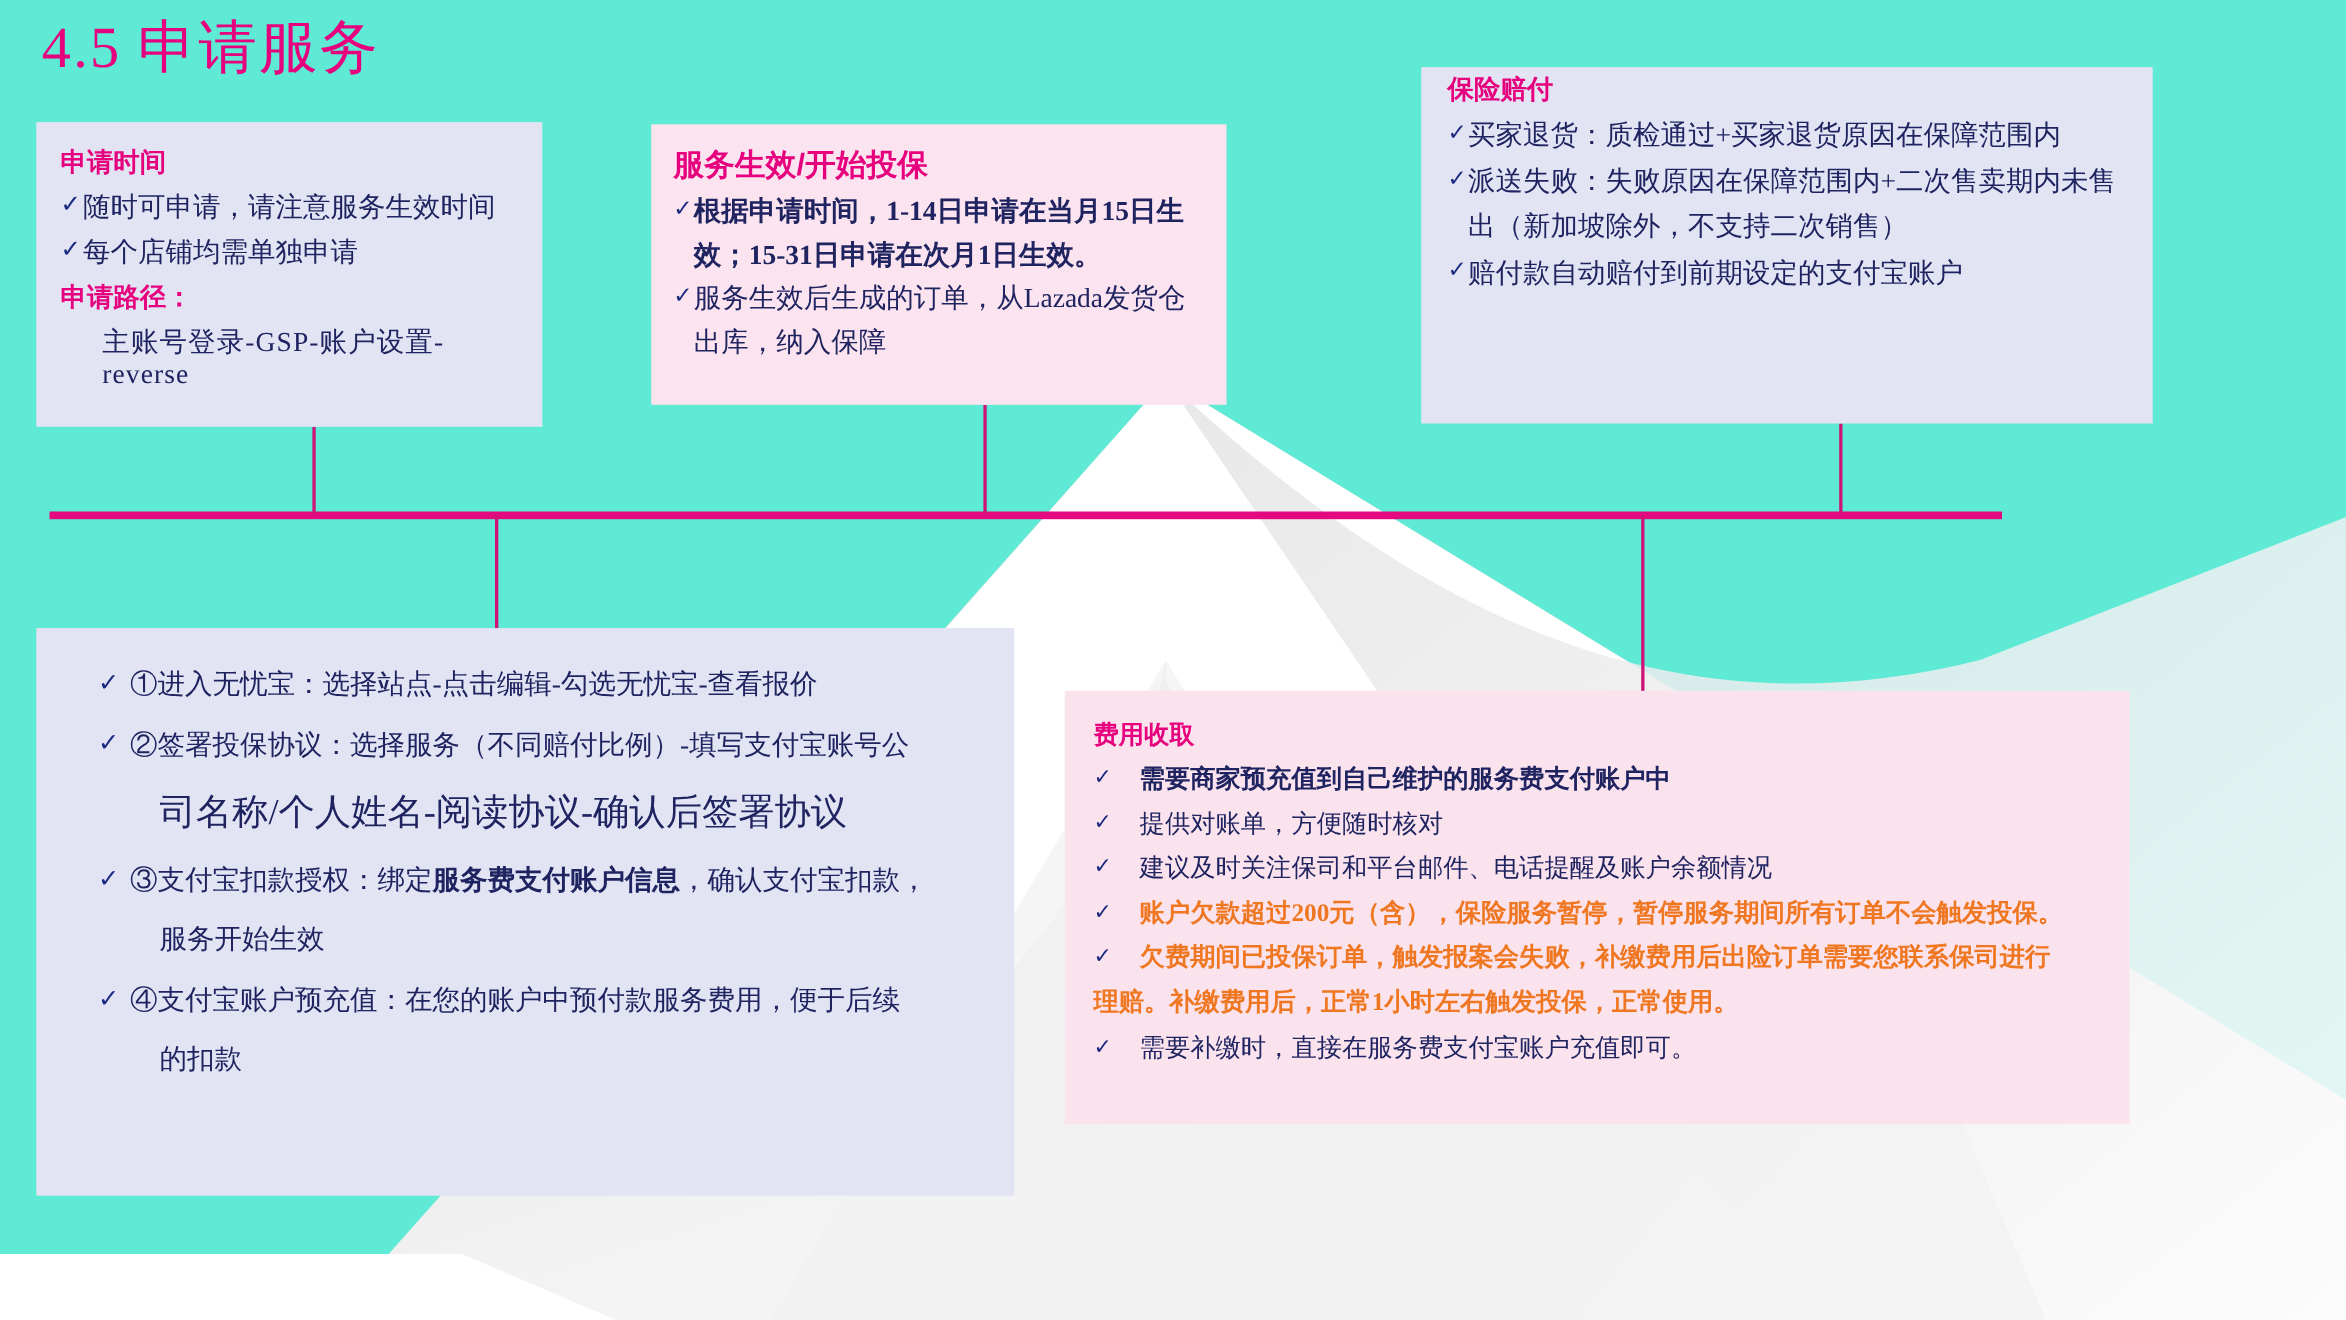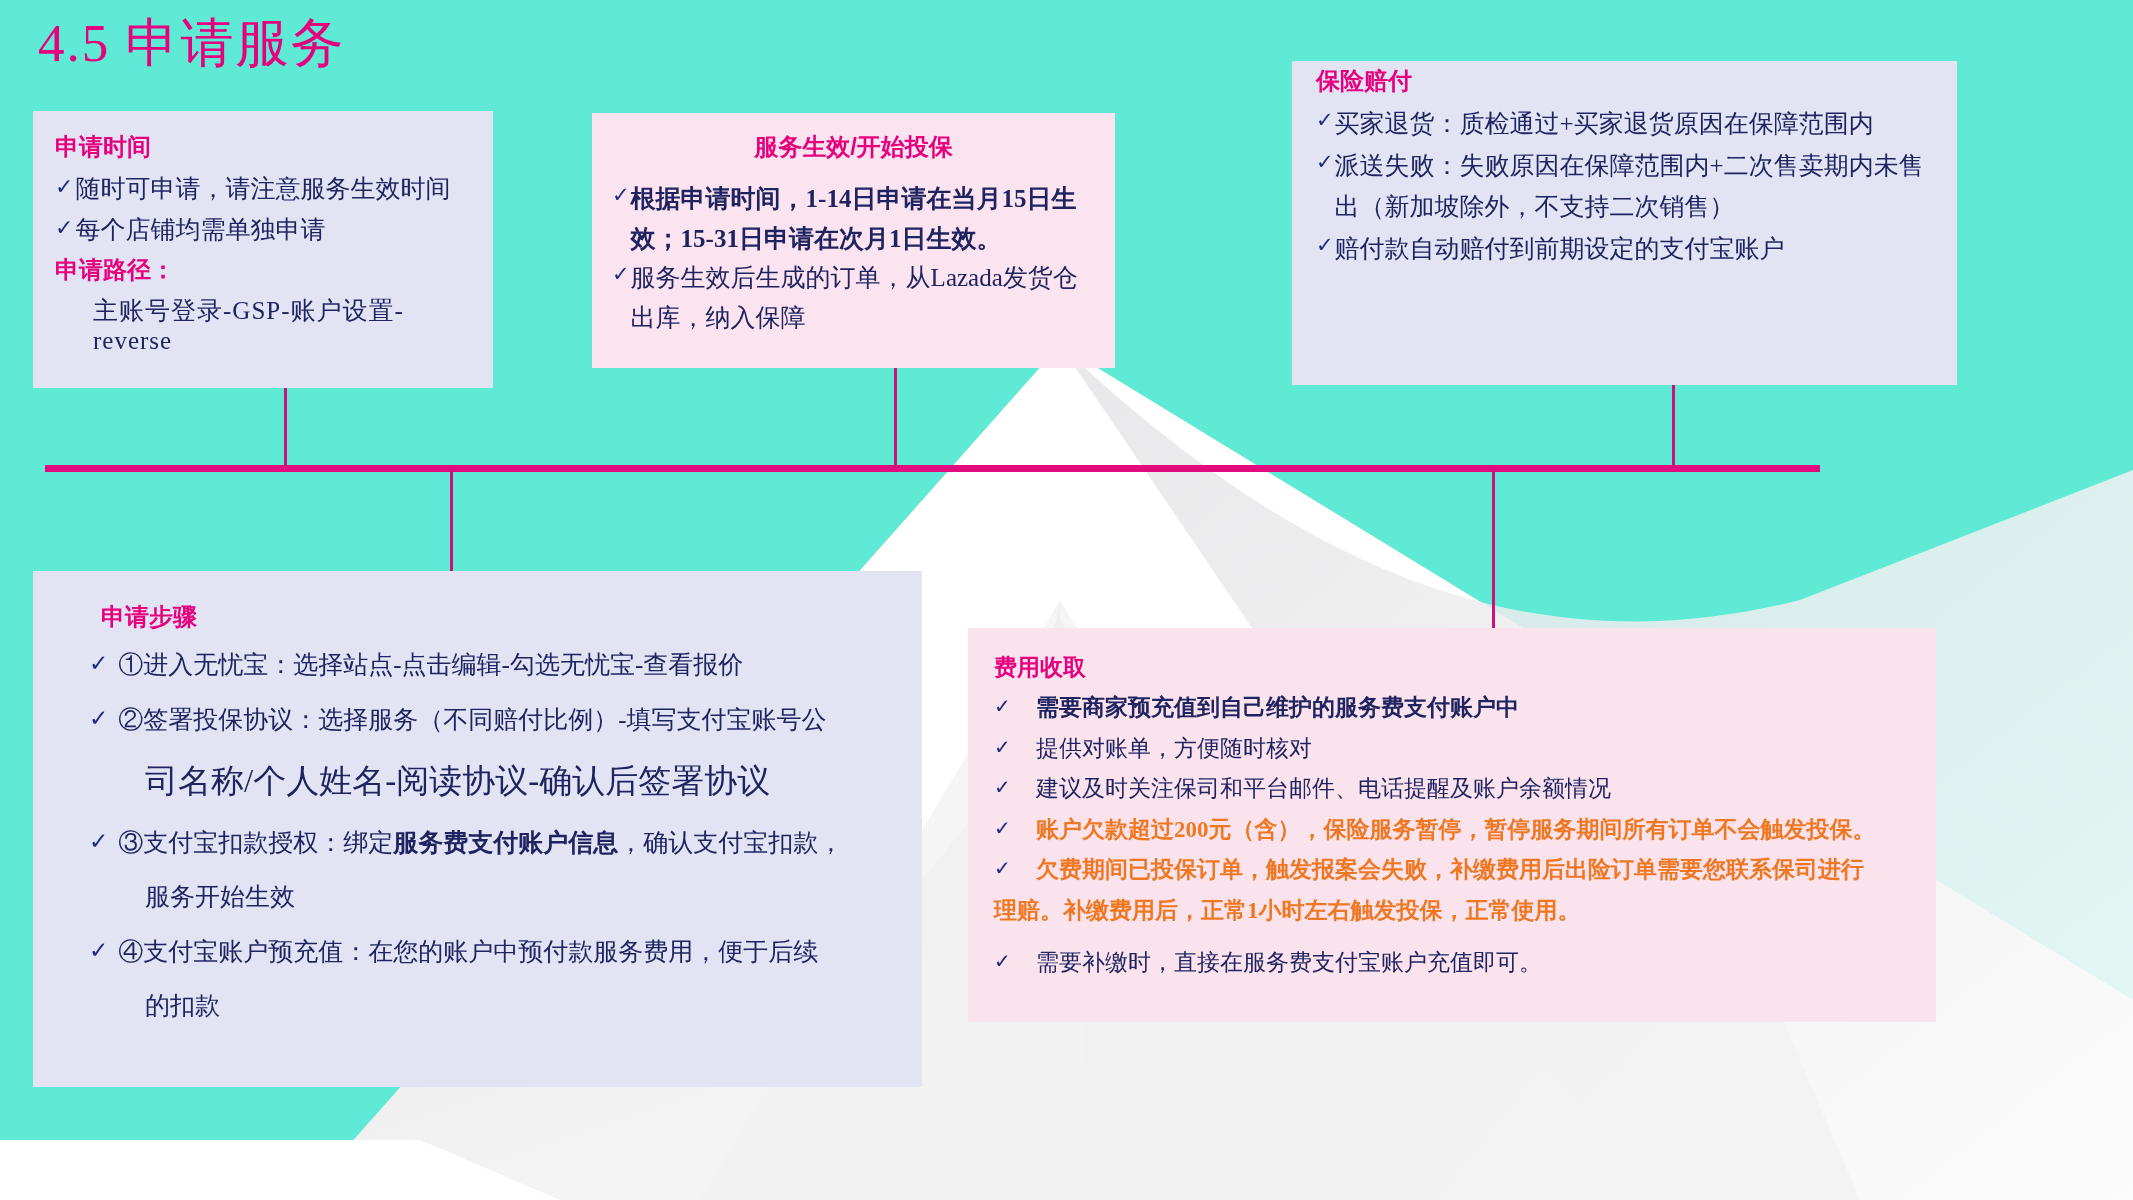--- a/index.html
+++ b/index.html
@@ -77,21 +77,21 @@
   
   #card-apply-time { left: 33px; top: 111px; width: 460px; height: 277px; padding: 20px 22px 0 22px; }
   #card-apply-time .card-title { font-size: 24px; margin-bottom: 6px; }
   #card-apply-time .bullet-row { font-size: 25px; line-height: 1.62; }
   #card-apply-time .tick { font-size: 22px; margin-right: 2px; }
   #card-apply-time .path-label { color: #e6007e; font-weight: bold; font-family: "Liberation Sans", sans-serif; font-size: 24px; margin-top: 4px; }
   #card-apply-time .path-value { color: #1f2461; font-size: 25px; margin-top: 8px; padding-left: 38px; letter-spacing: 1px; }
 
   
   #card-effective { left: 592px; top: 113px; width: 523px; height: 255px; padding: 18px 20px 0 20px; }
-  #card-effective .card-title { font-size: 24px; margin-bottom: 16px; text-align: center; }
+  #card-effective .card-title { font-size: 28px; margin-bottom: 4px; }
   #card-effective .bullet-row { font-size: 25px; line-height: 1.58; }
   #card-effective .tick { font-size: 21px; margin-right: 1px; }
   #card-effective .strong-line { font-weight: bold; }
 
   
   #card-claim { left: 1292px; top: 61px; width: 665px; height: 324px; padding: 4px 24px 0 24px; }
   #card-claim .card-title { font-size: 24px; margin-bottom: 6px; }
   #card-claim .bullet-row { font-size: 25px; line-height: 1.66; }
   #card-claim .tick { font-size: 21px; margin-right: 1px; }
 
@@ -103,21 +103,21 @@
   #card-steps .cont { padding-left: 78px; }
   #card-steps b { font-weight: bold; }
 
   
   #card-fees { left: 968px; top: 628px; width: 968px; height: 394px; padding: 24px 18px 0 26px; }
   #card-fees .card-title { font-size: 23px; margin-bottom: 8px; }
   #card-fees .fee-row { display: flex; align-items: flex-start; font-size: 23px; line-height: 1.5; color: #1f2461; margin-bottom: 6px; }
   #card-fees .tick { font-size: 20px; width: 42px; flex: 0 0 42px; }
   #card-fees .fee-row.bold .btext { font-weight: bold; }
   #card-fees .fee-row.warn .btext { color: #f07721; font-weight: bold; }
-  #card-fees .warn-cont { color: #f07721; font-weight: bold; font-size: 23px; line-height: 1.5; margin-bottom: 18px; }
+  #card-fees .warn-cont { color: #f07721; font-weight: bold; font-size: 23px; line-height: 1.5; margin-bottom: 8px; }
 </style>
 </head>
 <body>
 
 <div id="slide">
 
   <div class="bg-deco">
     <svg width="2133" height="1200" viewBox="0 0 2133 1200">
       <defs>
         <linearGradient id="gA" x1="0" y1="0" x2="0.3" y2="1">
@@ -189,21 +189,20 @@
       <span class="tick">✓</span>
       <span class="btext">派送失败：失败原因在保障范围内+二次售卖期内未售出（新加坡除外，不支持二次销售）</span>
     </div>
     <div class="bullet-row">
       <span class="tick">✓</span>
       <span class="btext">赔付款自动赔付到前期设定的支付宝账户</span>
     </div>
   </div>
 
   <div class="card blue" id="card-steps">
-    <div class="card-title">申请步骤</div>
 
     <div class="step-row">
       <span class="tick">✓</span>
       <span class="btext">①进入无忧宝：选择站点-点击编辑-勾选无忧宝-查看报价</span>
     </div>
 
     <div class="step-row">
       <span class="tick">✓</span>
       <span class="btext">②签署投保协议：选择服务（不同赔付比例）-填写支付宝账号公</span>
     </div>

